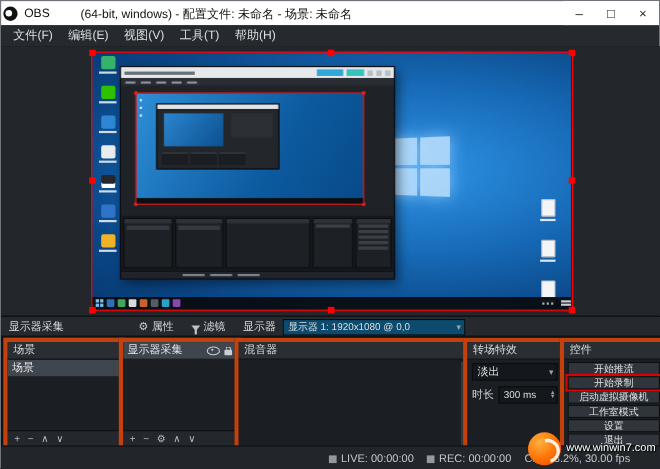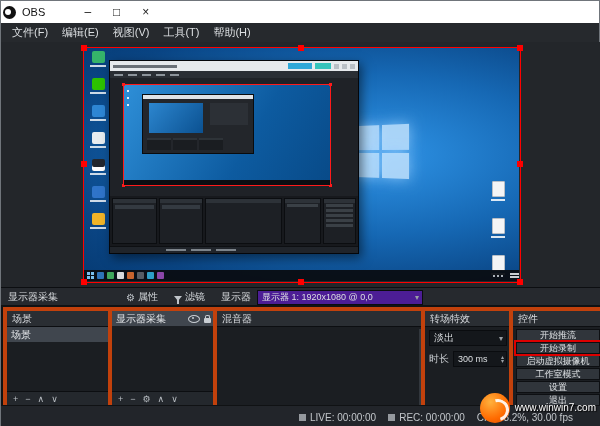--- a/index.html
+++ b/index.html
@@ -96,21 +96,21 @@
 
   
   .srcbar{position:absolute;left:0;top:286px;width:600px;height:18px;background:#26292e;border-top:1px solid #0c0e11;
           display:flex;align-items:center;font-size:10px;color:#d8dbde}
   .src-name{padding-left:7px;width:118px;flex:none}
   .sb-btn{display:flex;align-items:center;gap:3px;margin-right:16px;color:#d2d6da}
   .gear{font-size:10px;color:#bfc4c9}
   .funnel{width:0;height:0;border-left:4px solid transparent;border-right:4px solid transparent;border-top:5px solid #bfc4c9;position:relative;margin-top:2px}
   .funnel::after{content:"";position:absolute;left:-1px;top:-2px;width:2px;height:5px;background:#bfc4c9}
   .disp-label{margin-right:6px}
-  .dd{width:164px;height:13px;background:#4c1d95;border:1px solid #0a0c0f;display:flex;align-items:center}
+  .dd{width:164px;height:13px;background:#0c4a6e;border:1px solid #0a0c0f;display:flex;align-items:center}
   .dd .txt{flex:1;padding-left:4px;white-space:nowrap;overflow:hidden;font-size:9px;color:#dcdfe2}
   .dd .car{padding:0 3px;font-size:8px;color:#9aa0a6}
 
   
   .docks{position:absolute;left:0;top:304px;width:600px;height:100px;background:#101214}
   .dock{position:absolute;top:2px;height:96px;background:#1b1e22;border:4px solid #c2410c;display:flex;flex-direction:column}
   .dk-scenes{left:2px;width:103px}
   .dk-sources{left:107px;width:103px}
   .dk-mixer{left:212px;width:206px}
   .dk-trans{left:420px;width:86px}
@@ -157,20 +157,21 @@
   .wm-url{font-size:10px;color:#fff;text-shadow:1px 1px 1px #000}
 </style>
 </head>
 <body>
 
 <div class="win">
 
   <div class="titlebar">
     <span class="obs-logo"></span>
     <span class="tb-app">OBS</span>
+    <span class="tb-title">(64-bit, windows) - 配置文件: 未命名 - 场景: 未命名</span>
     <span class="tb-btns">
       <button class="tb-btn">–</button>
       <button class="tb-btn">□</button>
       <button class="tb-btn">×</button>
     </span>
   </div>
 
   <div class="menubar">
     <span class="menu-item">文件(F)</span>
     <span class="menu-item">编辑(E)</span>

